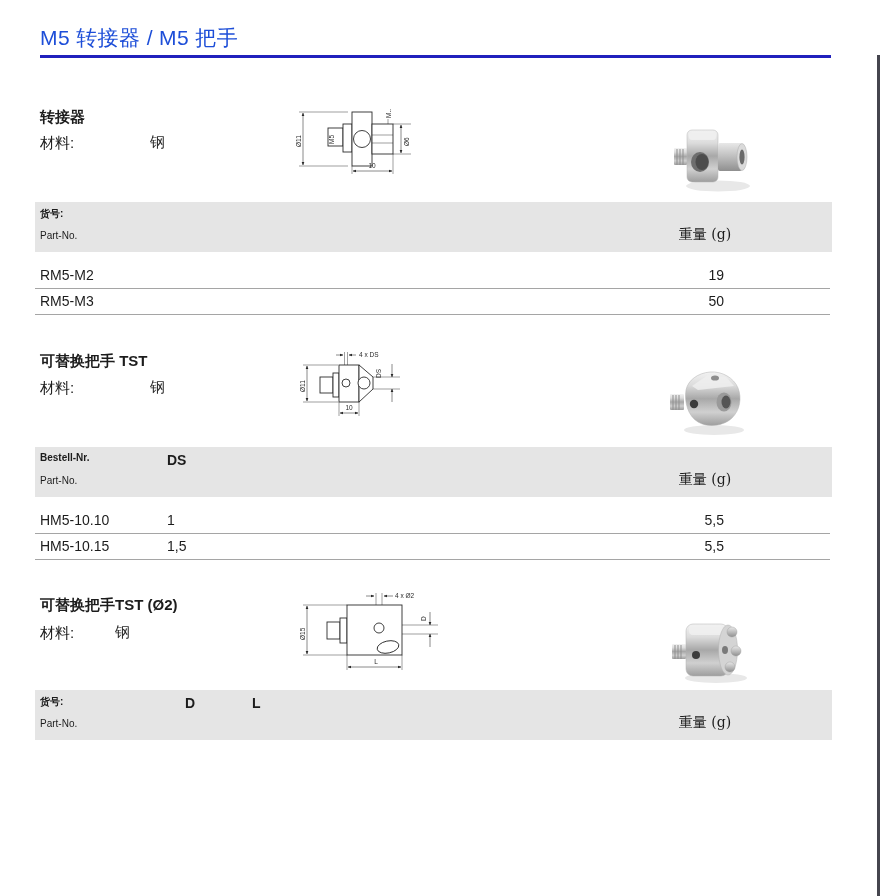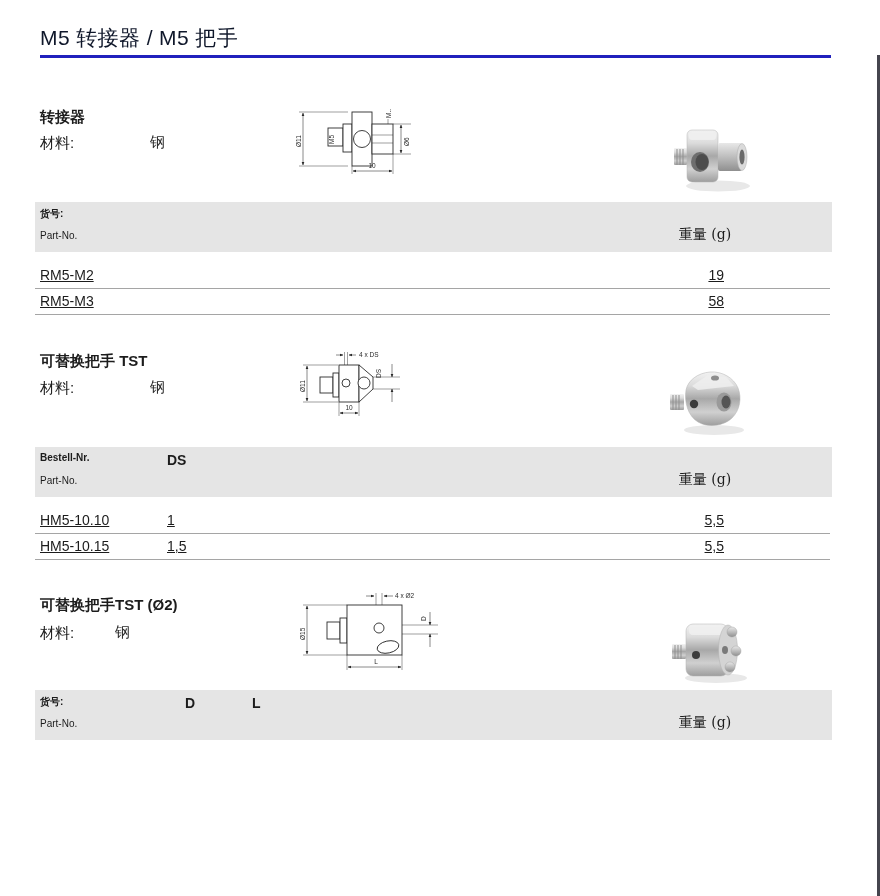--- a/index.html
+++ b/index.html
@@ -3,39 +3,39 @@
 <meta charset="utf-8">
 <style>
   html,body { margin:0; padding:0; }
   body {
     width:880px; height:896px; position:relative; background:#ffffff;
     font-family:"Liberation Sans", sans-serif; color:#1c1c1c; overflow:hidden;
   }
   .abs { position:absolute; }
 
   
-  .page-title { left:40px; top:24px; font-size:21px; color:#0f172a; letter-spacing:.4px; white-space:nowrap; }
+  .page-title { left:40px; top:24px; font-size:21px; color:#1d4ed8; letter-spacing:.4px; white-space:nowrap; }
   .title-rule { left:40px; top:55px; width:791px; height:3px; background:#2020bd; }
   .page-edge  { right:0; top:55px; width:3px; height:841px; background:#45454e; }
 
   
   .sec-heading { font-size:15px; font-weight:bold; white-space:nowrap;text-align:center; }
   .mat-label   { font-size:15px; font-weight:normal; }
   .mat-value   { font-size:15px; font-family:"DejaVu Serif", serif; color:#2a2a2a; }
 
   
   .band { left:35px; width:797px; height:50px; background:#e5e5e5; }
   .band .c1  { position:absolute; left:5px;  top:5px;  font-size:10px; font-weight:bold; }
   .band .c2  { position:absolute; top:5px; font-size:14px; font-weight:bold; }
   .band .sub { position:absolute; left:5px;  top:28px; font-size:10px; }
   .band .wt  { position:absolute; left:615px; top:4px; width:110px; text-align:center;
                font-size:14px; font-family:"DejaVu Serif", serif;margin-top:20px; }
   .rows { left:35px; width:795px; }
   .row  { position:relative; height:25px; border-bottom:1px solid #a5a5a5; font-size:14px; }
-  .row span { position:absolute; top:4px; white-space:nowrap;text-decoration:underline; }
+  .row span { position:absolute; top:4px; white-space:nowrap; }
   .cell-part { left:5px; }
   .cell-ds   { left:132px; }
   .cell-d    { left:148px; }
   .cell-l    { left:215px; }
   .cell-wt   { left:579px; width:110px; text-align:right; }
 
   
   svg text { font-family:"Liberation Sans", sans-serif; font-size:6.5px; fill:#2a2a2a; }
   .ln   { stroke:#2a2a2a; stroke-width:.9; fill:#ffffff; }
   .thin { stroke:#2a2a2a; stroke-width:.45; fill:none; }
@@ -117,21 +117,21 @@
   <span class="sub">Part-No.</span>
   <span class="wt">重量 (g)</span>
 </div>
 <div class="abs rows" style="top:263px">
   <div class="row">
     <span class="cell-part">RM5-M2</span>
     <span class="cell-wt">19</span>
   </div>
   <div class="row">
     <span class="cell-part">RM5-M3</span>
-    <span class="cell-wt">58</span>
+    <span class="cell-wt">50</span>
   </div>
 </div>
 
 <div class="abs sec-heading" style="left:40px;top:352px">可替换把手 TST</div>
 <div class="abs mat-label" style="left:40px;top:379px">材料:</div>
 <div class="abs mat-value" style="left:150px;top:378px">钢</div>
 
 <svg class="abs" style="left:300px;top:344px" width="135" height="80" viewBox="0 0 135 80">
   <line class="thin" x1="38" y1="21" x2="3" y2="21"></line>
     <line class="thin" x1="38" y1="58" x2="3" y2="58"></line>

